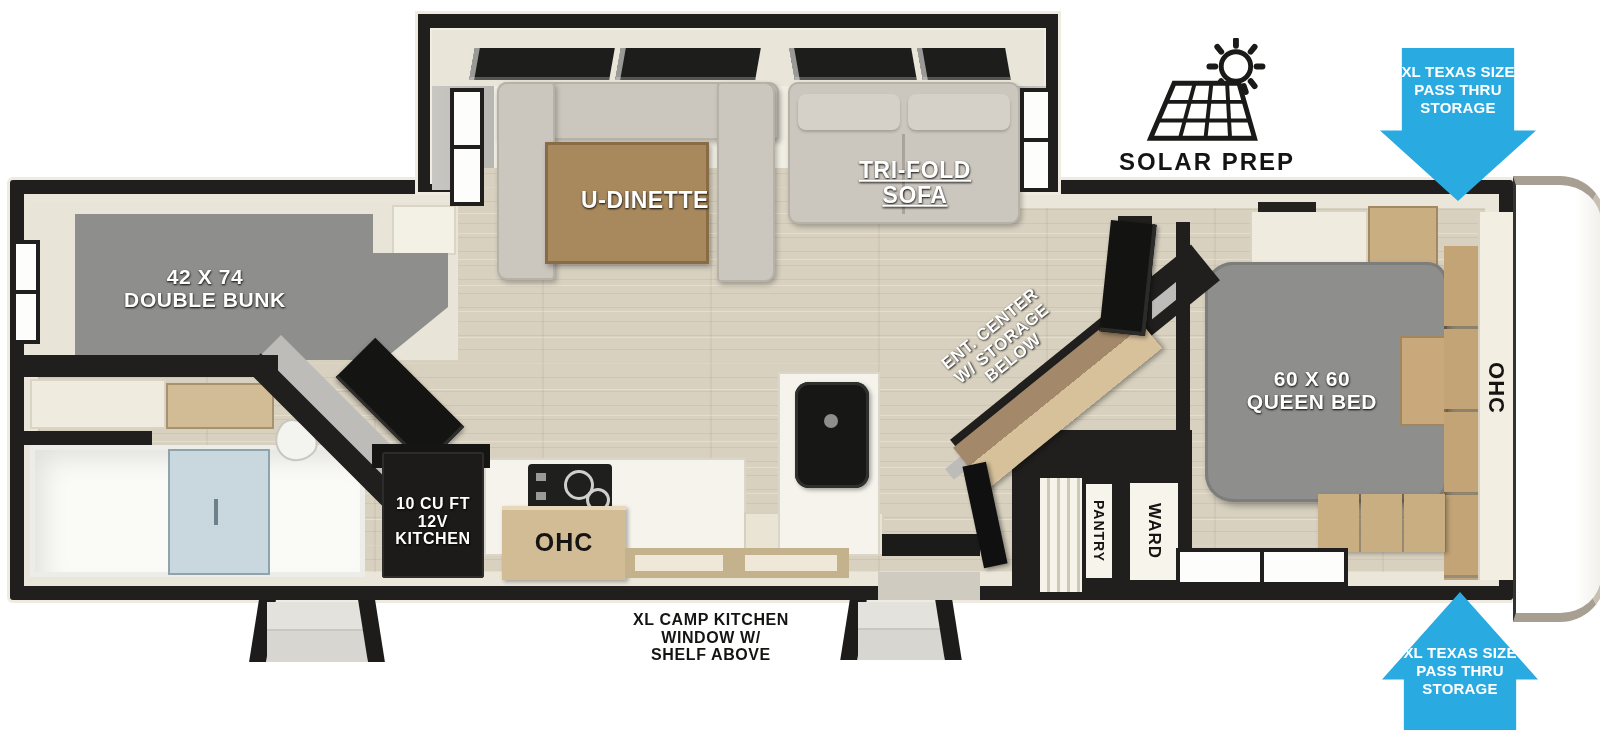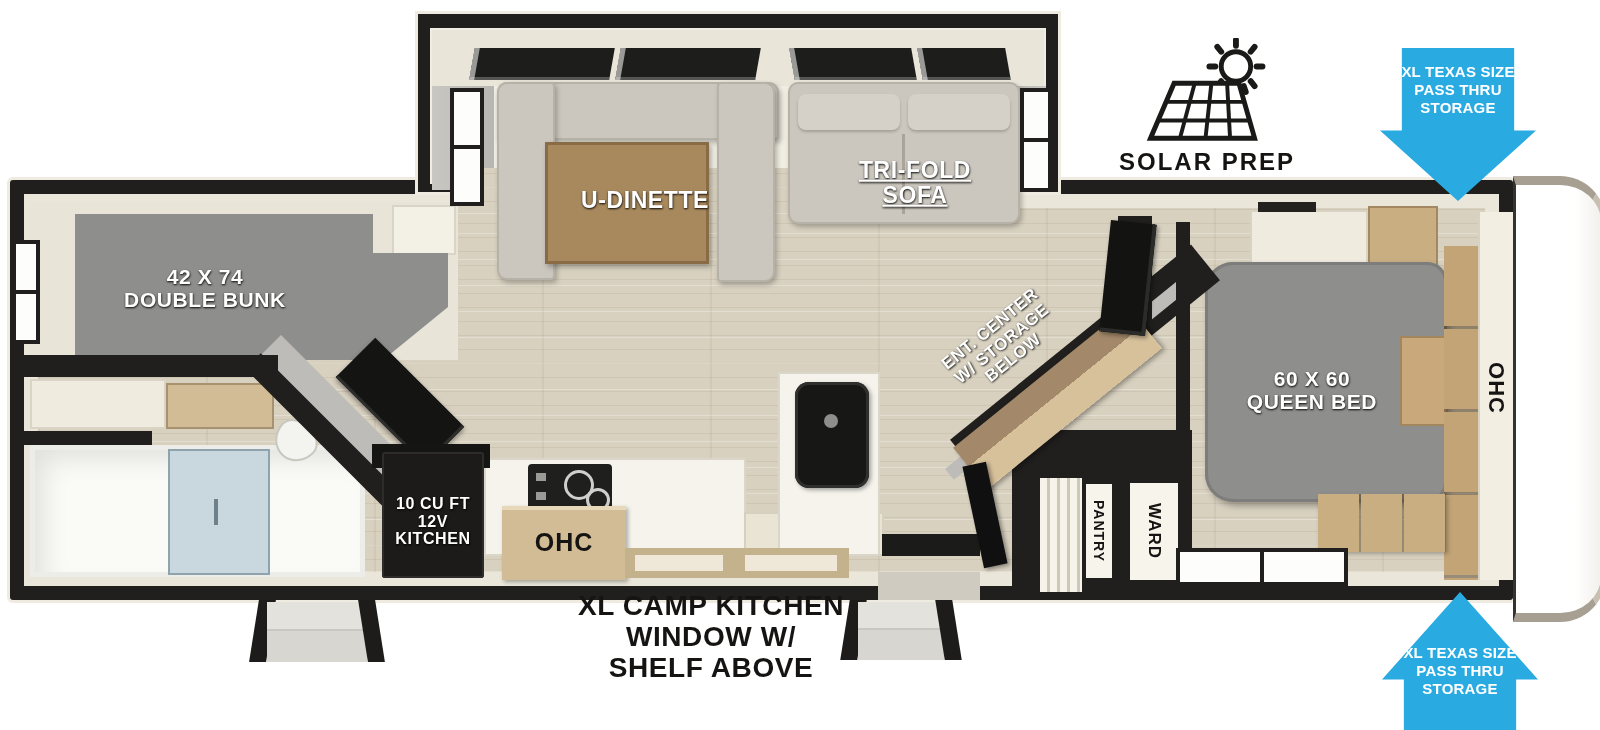--- a/index.html
+++ b/index.html
@@ -232,19 +232,19 @@
     <span>XL TEXAS SIZE</span>
     <span>PASS THRU</span>
     <span>STORAGE</span>
   </div>
   <div class="arrow up" style="left:1382px;top:592px;width:156px;height:138px;">
     <span>XL TEXAS SIZE</span>
     <span>PASS THRU</span>
     <span>STORAGE</span>
   </div>
 
-  <div class="lbl blk" style="left:711px;top:637px;font-size:28px;">
+  <div class="lbl blk" style="left:711px;top:637px;font-size:16px;">
     <span>XL CAMP KITCHEN</span>
     <span>WINDOW W/</span>
     <span>SHELF ABOVE</span>
   </div>
 
 </div>
 
 </body></html>

